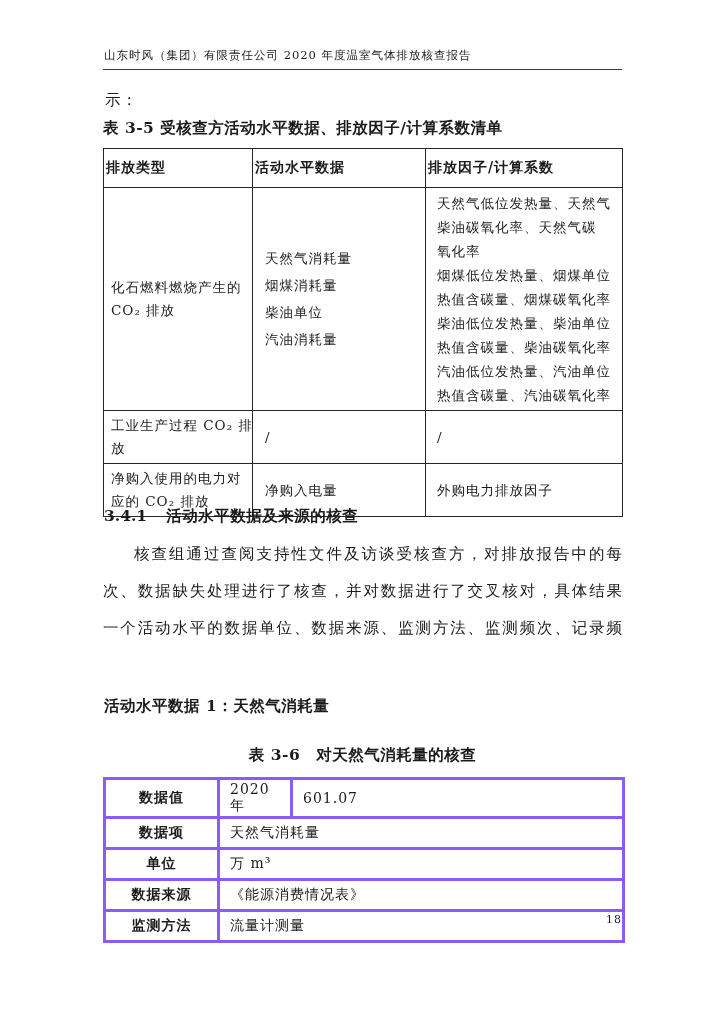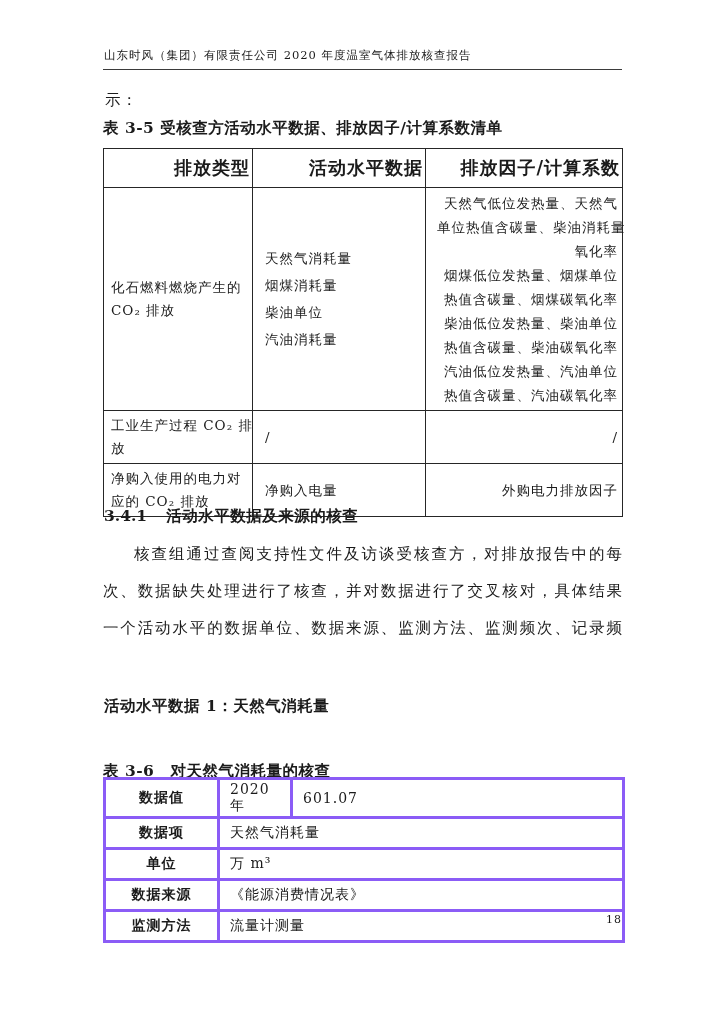--- a/index.html
+++ b/index.html
@@ -24,28 +24,28 @@
   
   .t35-title {
     position:absolute; left:103px; top:118px; width:519px; 
     font-weight:bold; font-size:15.5px; letter-spacing:0.5px;
   }
   table.t35 {
     position:absolute; left:103px; top:148px; width:519px;
     border-collapse:collapse; table-layout:fixed; font-size:13.5px;
   }
   .t35 th, .t35 td { border:1px solid #262626; letter-spacing:1px; }
-  .t35 th { font-weight:bold; text-align:right; font-size:18px; height:34px; padding:2px; }
+  .t35 th { font-weight:bold; text-align:left; font-size:14px; height:34px; padding:2px; }
   .t35 tr.r1 { height:220px; }
   .t35 tr.r2 { height:44px; }
   .t35 tr.r3 { height:50px; }
   .t35 td { vertical-align:middle; padding:3px 4px; }
   .t35 td.type   { padding-left:7px;  line-height:23px; }
   .t35 td.activ  { padding-left:12px; line-height:27px; }
-  .t35 td.factor { padding-left:11px; padding-right:4px; line-height:24px;text-align:right; }
+  .t35 td.factor { padding-left:11px; padding-right:4px; line-height:24px; }
   .cell-line { white-space:nowrap; }
   
   .sec-head {
     position:absolute; left:104px; top:506px; font-weight:bold; font-size:15.5px;
     letter-spacing:0.5px;
   }
   .sec-head .sec-num { font-family:"DejaVu Serif","Liberation Serif",serif; margin-right:19px; letter-spacing:0; }
   .para {
     position:absolute; left:103px; top:536px; width:519px; font-size:15.5px;
   }
@@ -54,22 +54,22 @@
     white-space:nowrap;
   }
   .para-line.first { text-indent:31px; }
   .para-line.last  { text-align-last:left; white-space:normal; }
   .subhead {
     position:absolute; left:104px; top:696px; font-weight:bold; font-size:15.5px;
     letter-spacing:0.5px;
   }
   
   .t36-title {
-    position:absolute; left:103px; top:745px; width:519px; 
-    font-weight:bold; font-size:15.5px; letter-spacing:0.5px;margin-top:16px;
+    position:absolute; left:103px; top:745px; width:519px; text-align:center;
+    font-weight:bold; font-size:15.5px; letter-spacing:0.5px;
   }
   table.t36 {
     position:absolute; left:103px; top:777px; width:519px;
     border-collapse:collapse; table-layout:fixed; font-size:14px;
   }
   .t36 td { border:3px solid #8b5cf6; height:26px; letter-spacing:1px; vertical-align:middle; }
   .t36 td.lbl { font-weight:bold; text-align:center; padding:1px 2px; }
   .t36 td.val { padding:1px 4px 1px 10px; }
   .page-num {
     position:absolute; left:103px; top:913px; width:519px; text-align:right;
@@ -106,21 +106,21 @@
             <div class="cell-line">CO₂ 排放</div>
           </td>
       <td class="activ">
             <div class="cell-line">天然气消耗量</div>
             <div class="cell-line">烟煤消耗量</div>
             <div class="cell-line">柴油单位</div>
             <div class="cell-line">汽油消耗量</div>
           </td>
       <td class="factor">
             <div class="cell-line">天然气低位发热量、天然气</div>
-            <div class="cell-line">单位热值含碳量、柴油消耗量</div>
+            <div class="cell-line">柴油碳氧化率、天然气碳</div>
             <div class="cell-line">氧化率</div>
             <div class="cell-line">烟煤低位发热量、烟煤单位</div>
             <div class="cell-line">热值含碳量、烟煤碳氧化率</div>
             <div class="cell-line">柴油低位发热量、柴油单位</div>
             <div class="cell-line">热值含碳量、柴油碳氧化率</div>
             <div class="cell-line">汽油低位发热量、汽油单位</div>
             <div class="cell-line">热值含碳量、汽油碳氧化率</div>
           </td>
     </tr>
     <tr class="r2">

